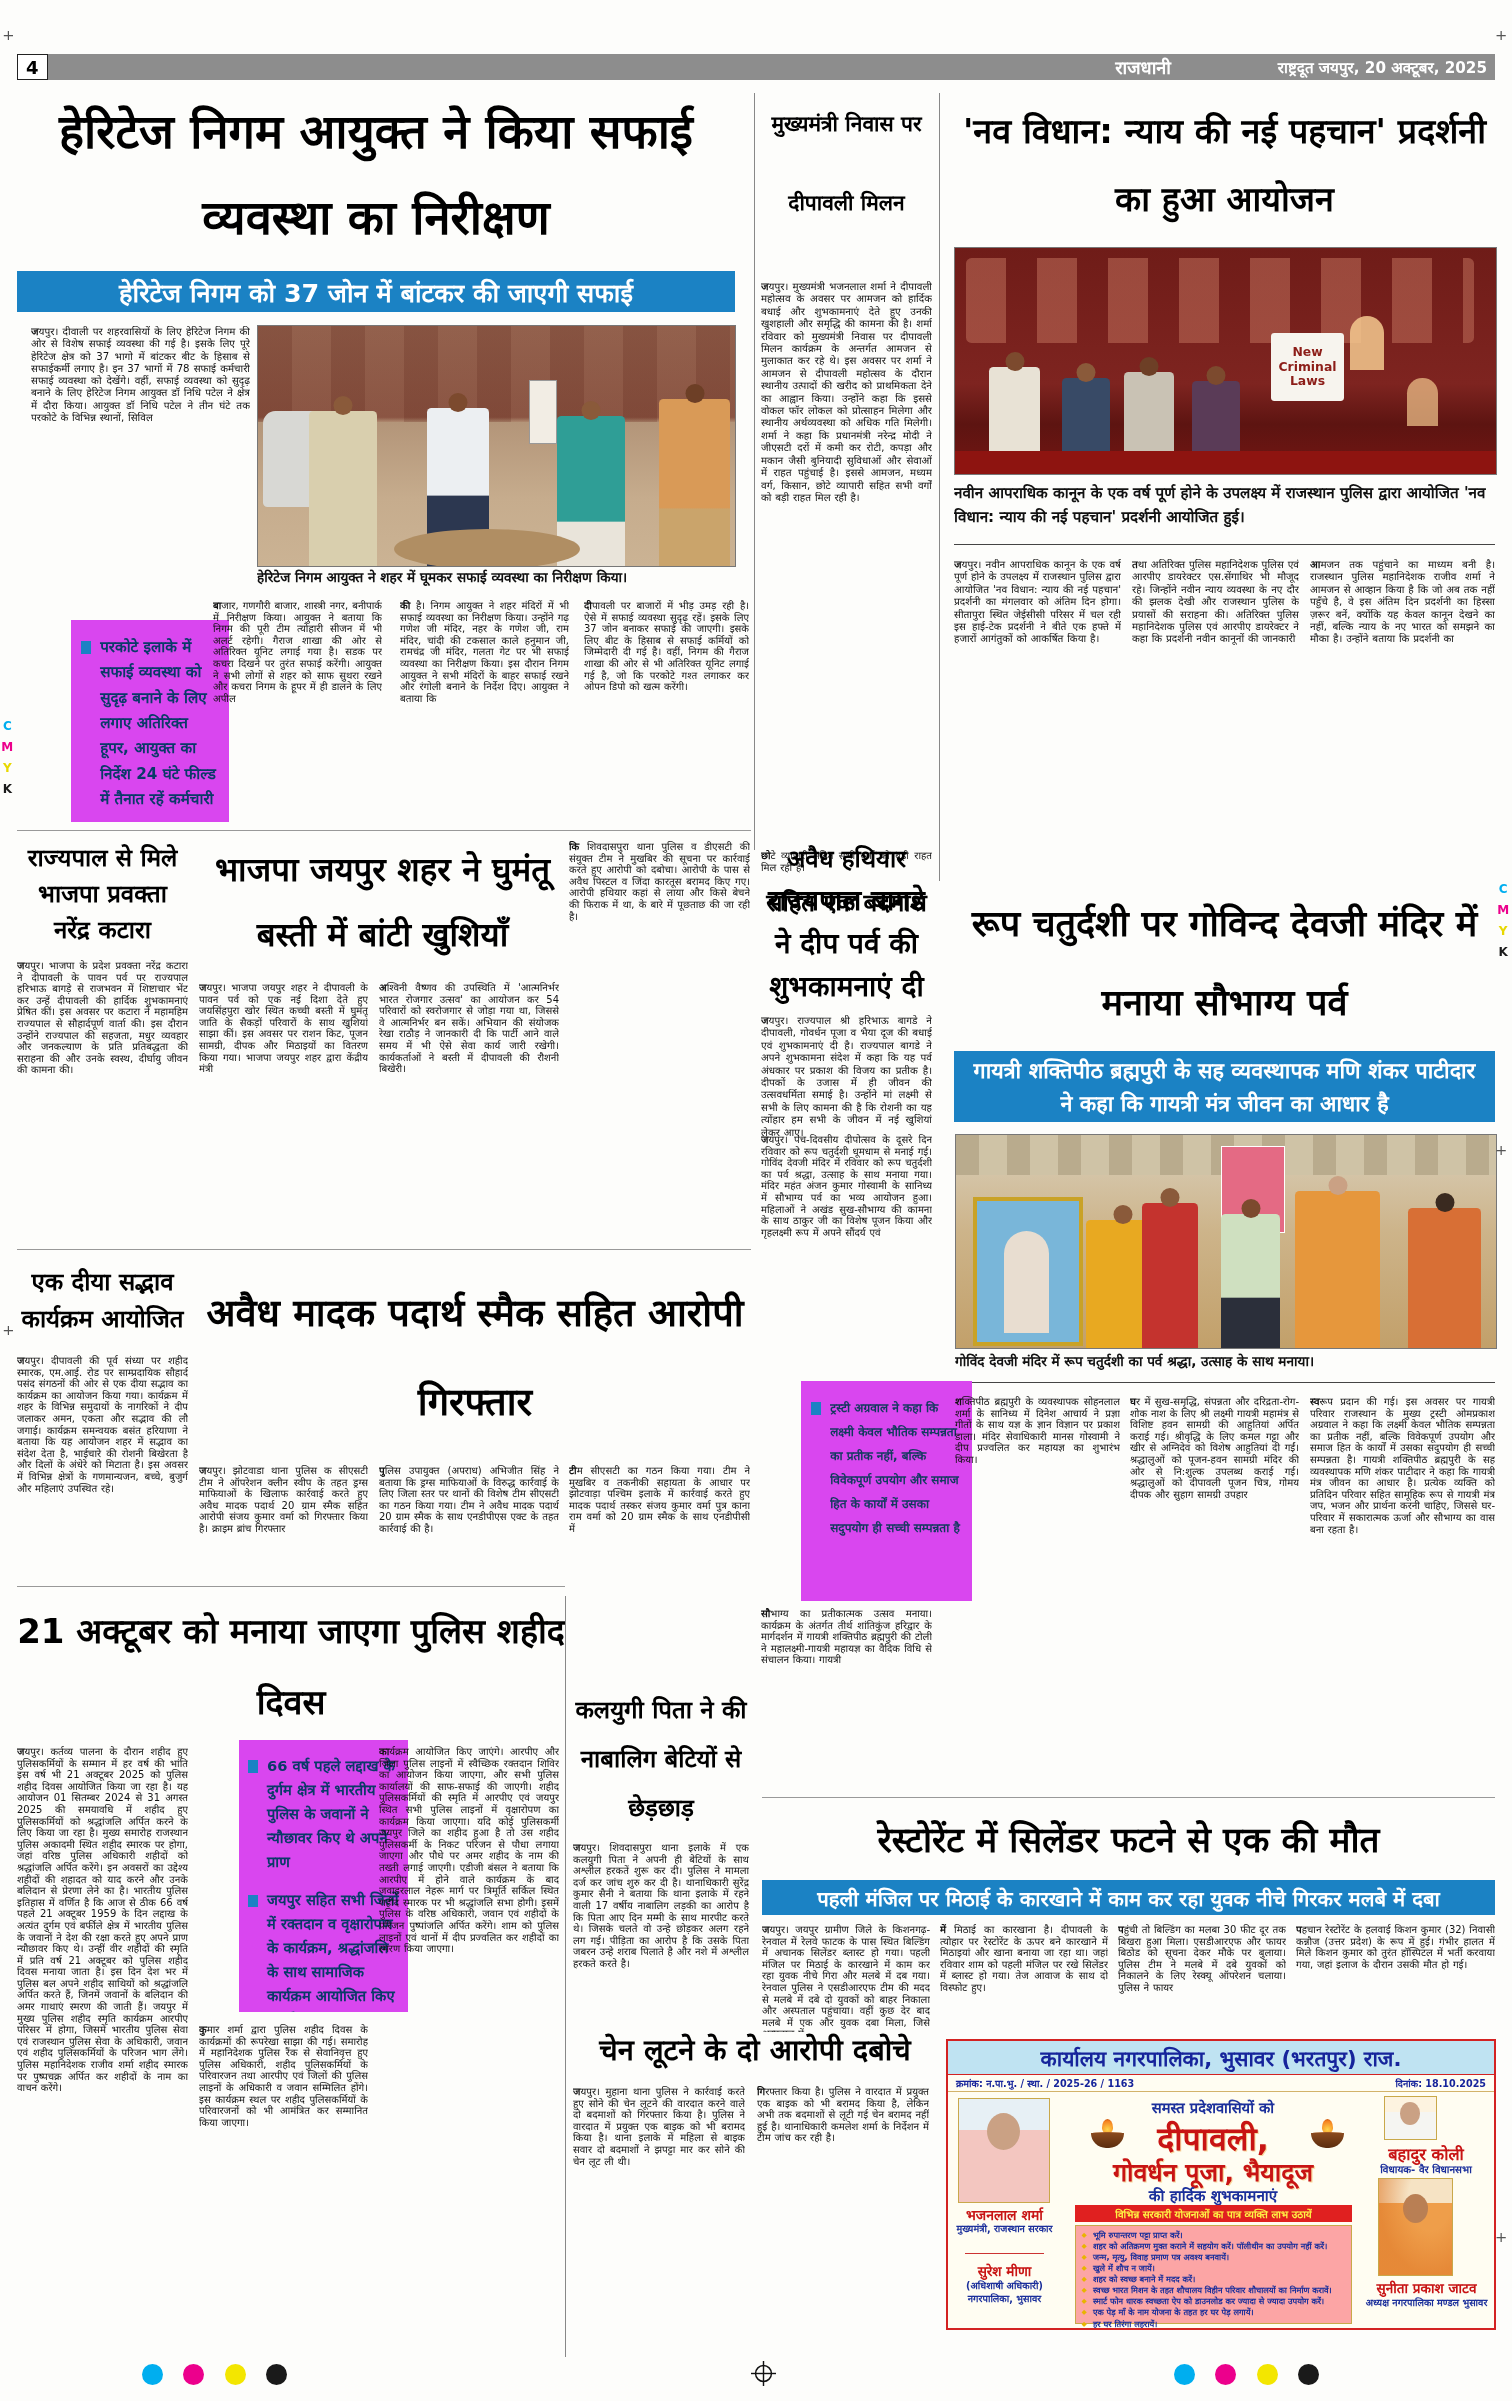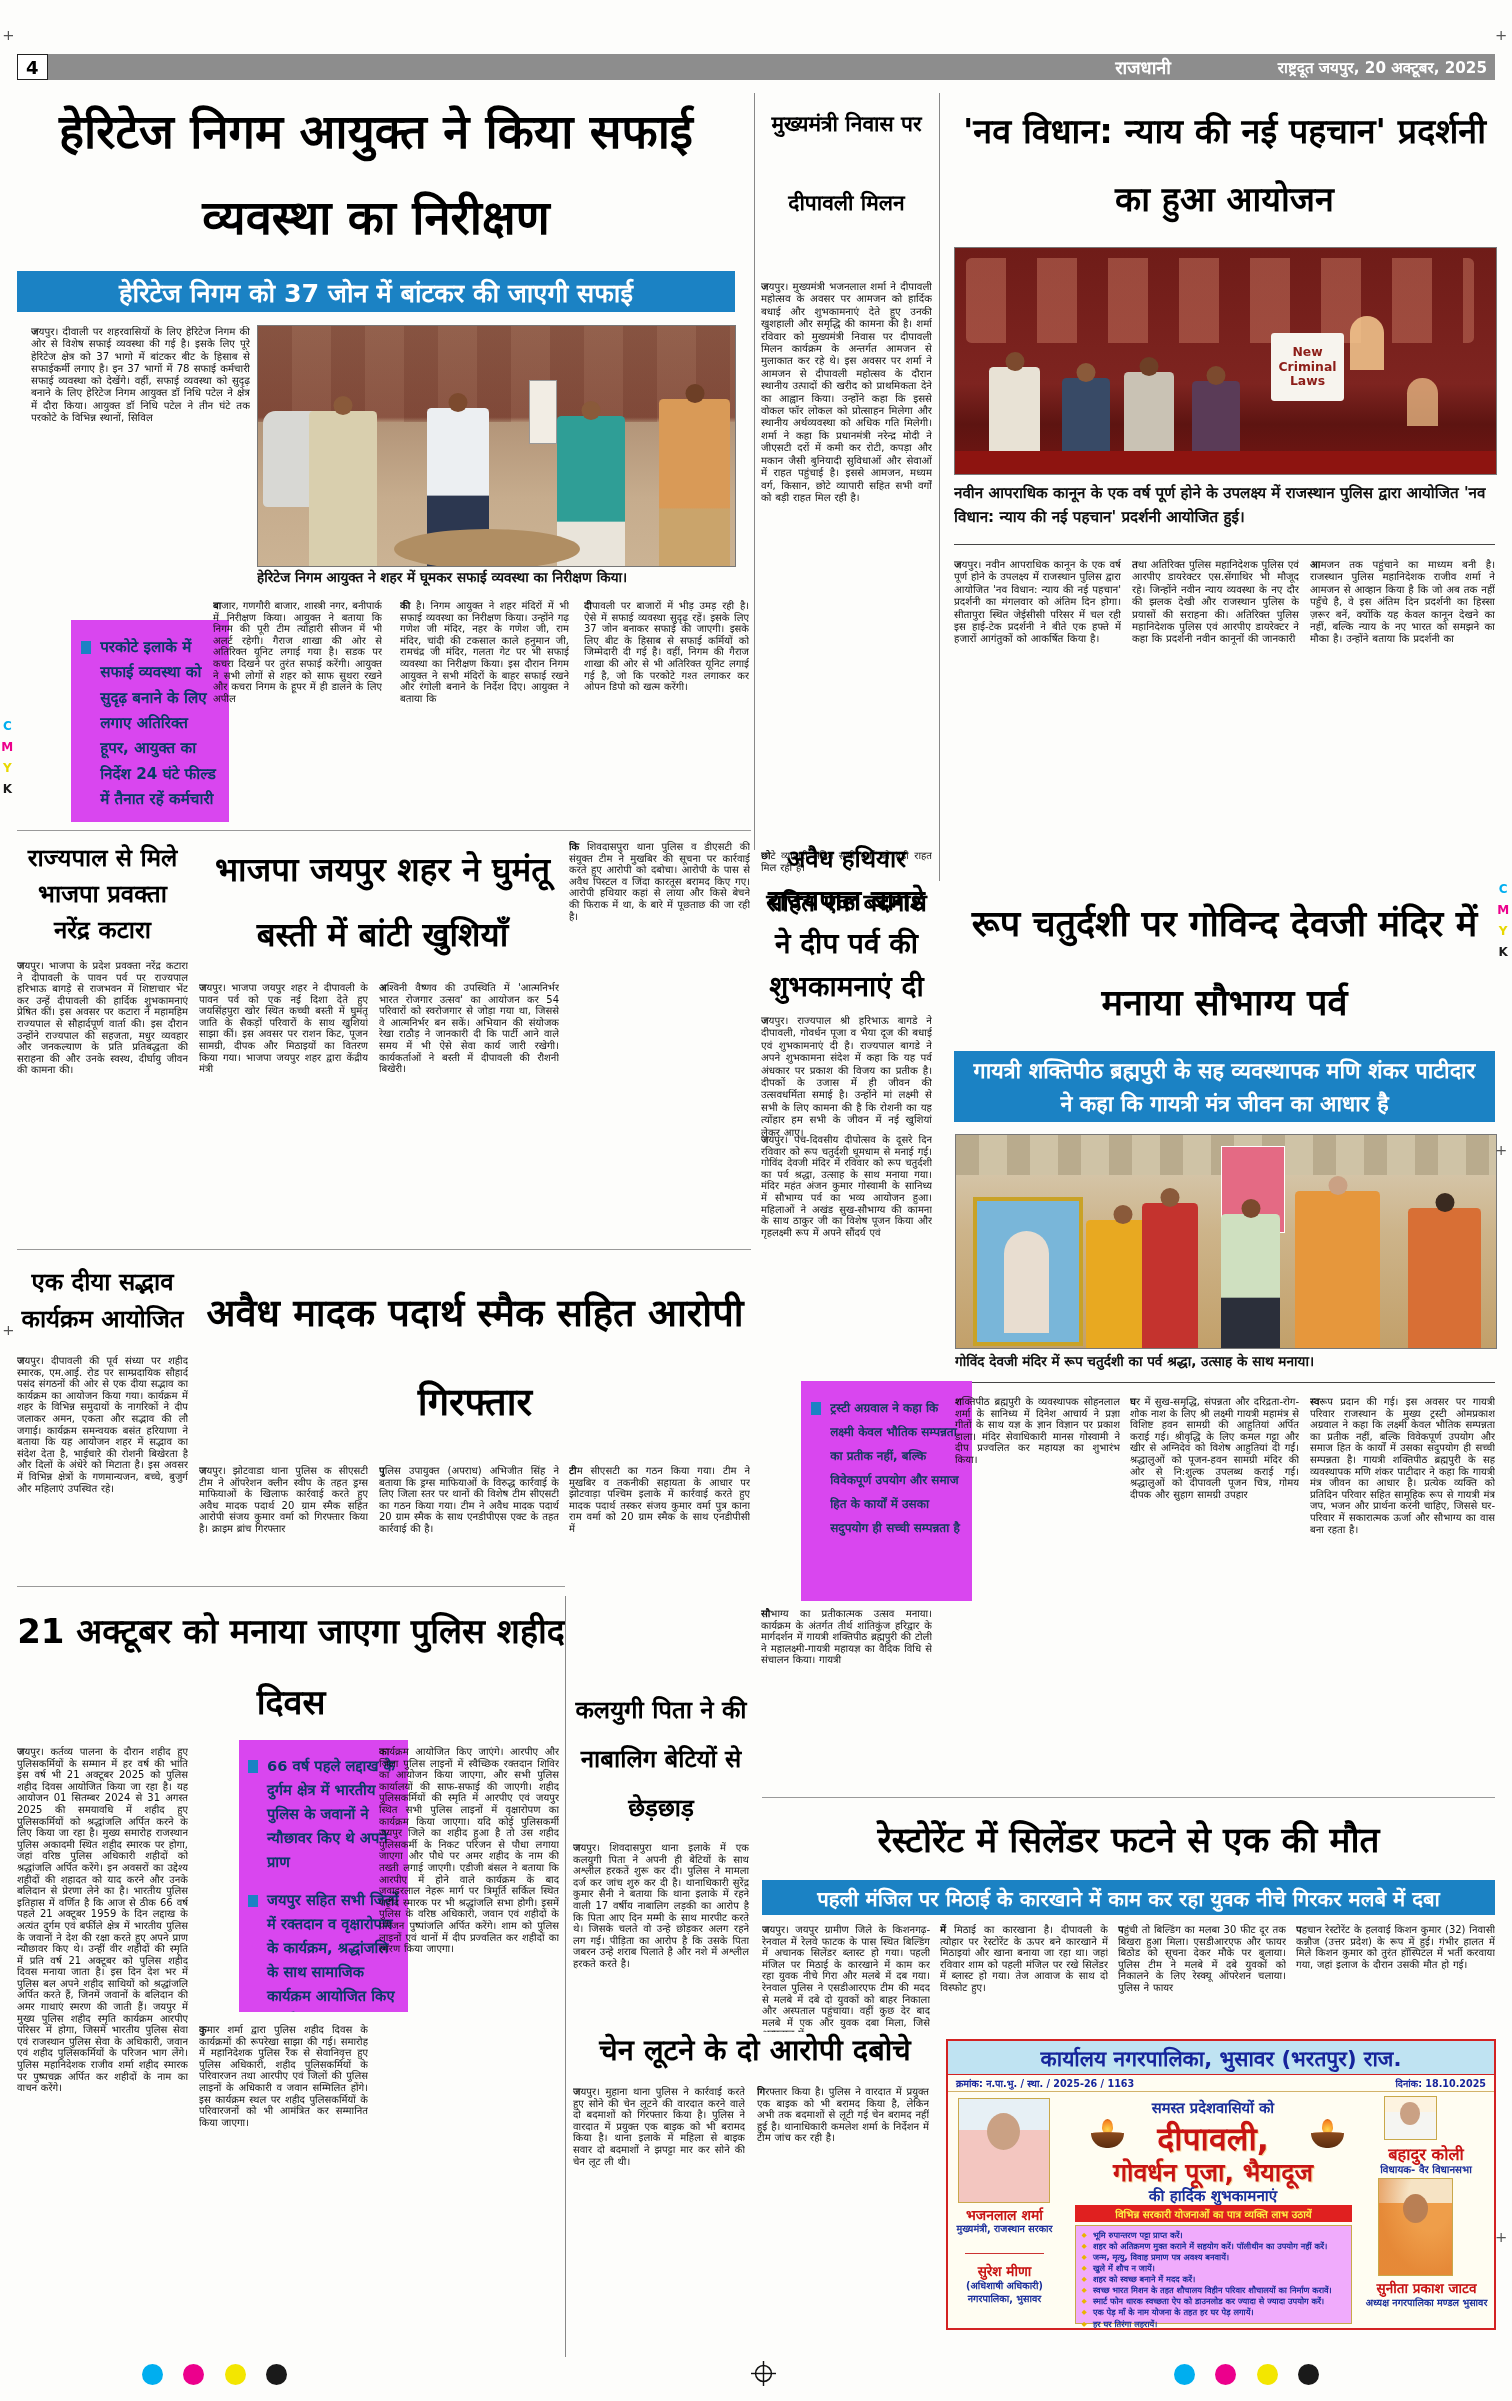--- a/index.html
+++ b/index.html
@@ -217,21 +217,21 @@
         <span class="flame"></span>
         <span class="rim"></span>
         <span class="bowl"></span>
       </div>
     <div class="abs red-name" style="left:124px;top:24px;width:282px;text-align:center;font-size:32px;text-shadow:1.1px 1.1px 0 #f7d9a0;">दीपावली,</div>
     <div class="abs red-name" style="left:124px;top:62px;width:282px;text-align:center;font-size:25px;text-shadow:1.1px 1.1px 0 #f7d9a0;">गोवर्धन पूजा, भैयादूज</div>
     <div class="abs blue-sub" style="left:124px;top:93px;width:282px;text-align:center;font-size:15.2px;">की हार्दिक शुभकामनाएं</div>
     <div class="abs" style="left:127px;top:113px;width:277px;height:17px;background:#e02020;display:flex;align-items:center;justify-content:center;">
       <span style="color:#fff344;font-weight:700;font-size:10.2px;">विभिन्न सरकारी योजनाओं का पात्र व्यक्ति लाभ उठायें</span>
     </div>
-    <div class="abs" style="left:127px;top:133px;width:277px;height:99px;border:0.6px solid #c9a84a;background:#f0abfc;padding:3.4px 5.6px;box-sizing:border-box;">
+    <div class="abs" style="left:127px;top:133px;width:277px;height:99px;border:0.6px solid #c9a84a;background:#fca5a5;padding:3.4px 5.6px;box-sizing:border-box;">
         <div class="ad-item">भूमि रुपान्तरण पट्टा प्राप्त करें।</div>
         <div class="ad-item">शहर को अतिक्रमण मुक्त कराने में सहयोग करें। पॉलीथीन का उपयोग नहीं करें।</div>
         <div class="ad-item">जन्म, मृत्यु, विवाह प्रमाण पत्र अवश्य बनवायें।</div>
         <div class="ad-item">खुले में शौच न जायें।</div>
         <div class="ad-item">शहर को स्वच्छ बनाने में मदद करें।</div>
         <div class="ad-item">स्वच्छ भारत मिशन के तहत शौचालय विहीन परिवार शौचालयों का निर्माण करावें।</div>
         <div class="ad-item">स्मार्ट फोन धारक स्वच्छता ऐप को डाउनलोड कर ज्यादा से ज्यादा उपयोग करें।</div>
         <div class="ad-item">एक पेड़ माँ के नाम योजना के तहत हर घर पेड़ लगायें।</div>
         <div class="ad-item">हर घर तिरंगा लहरायें।</div>
       </div>

